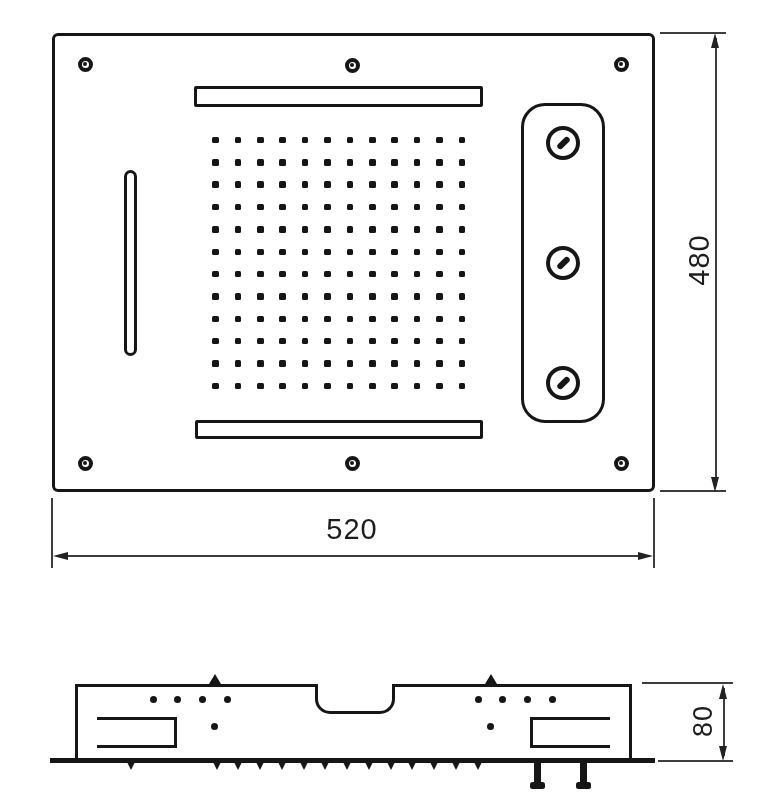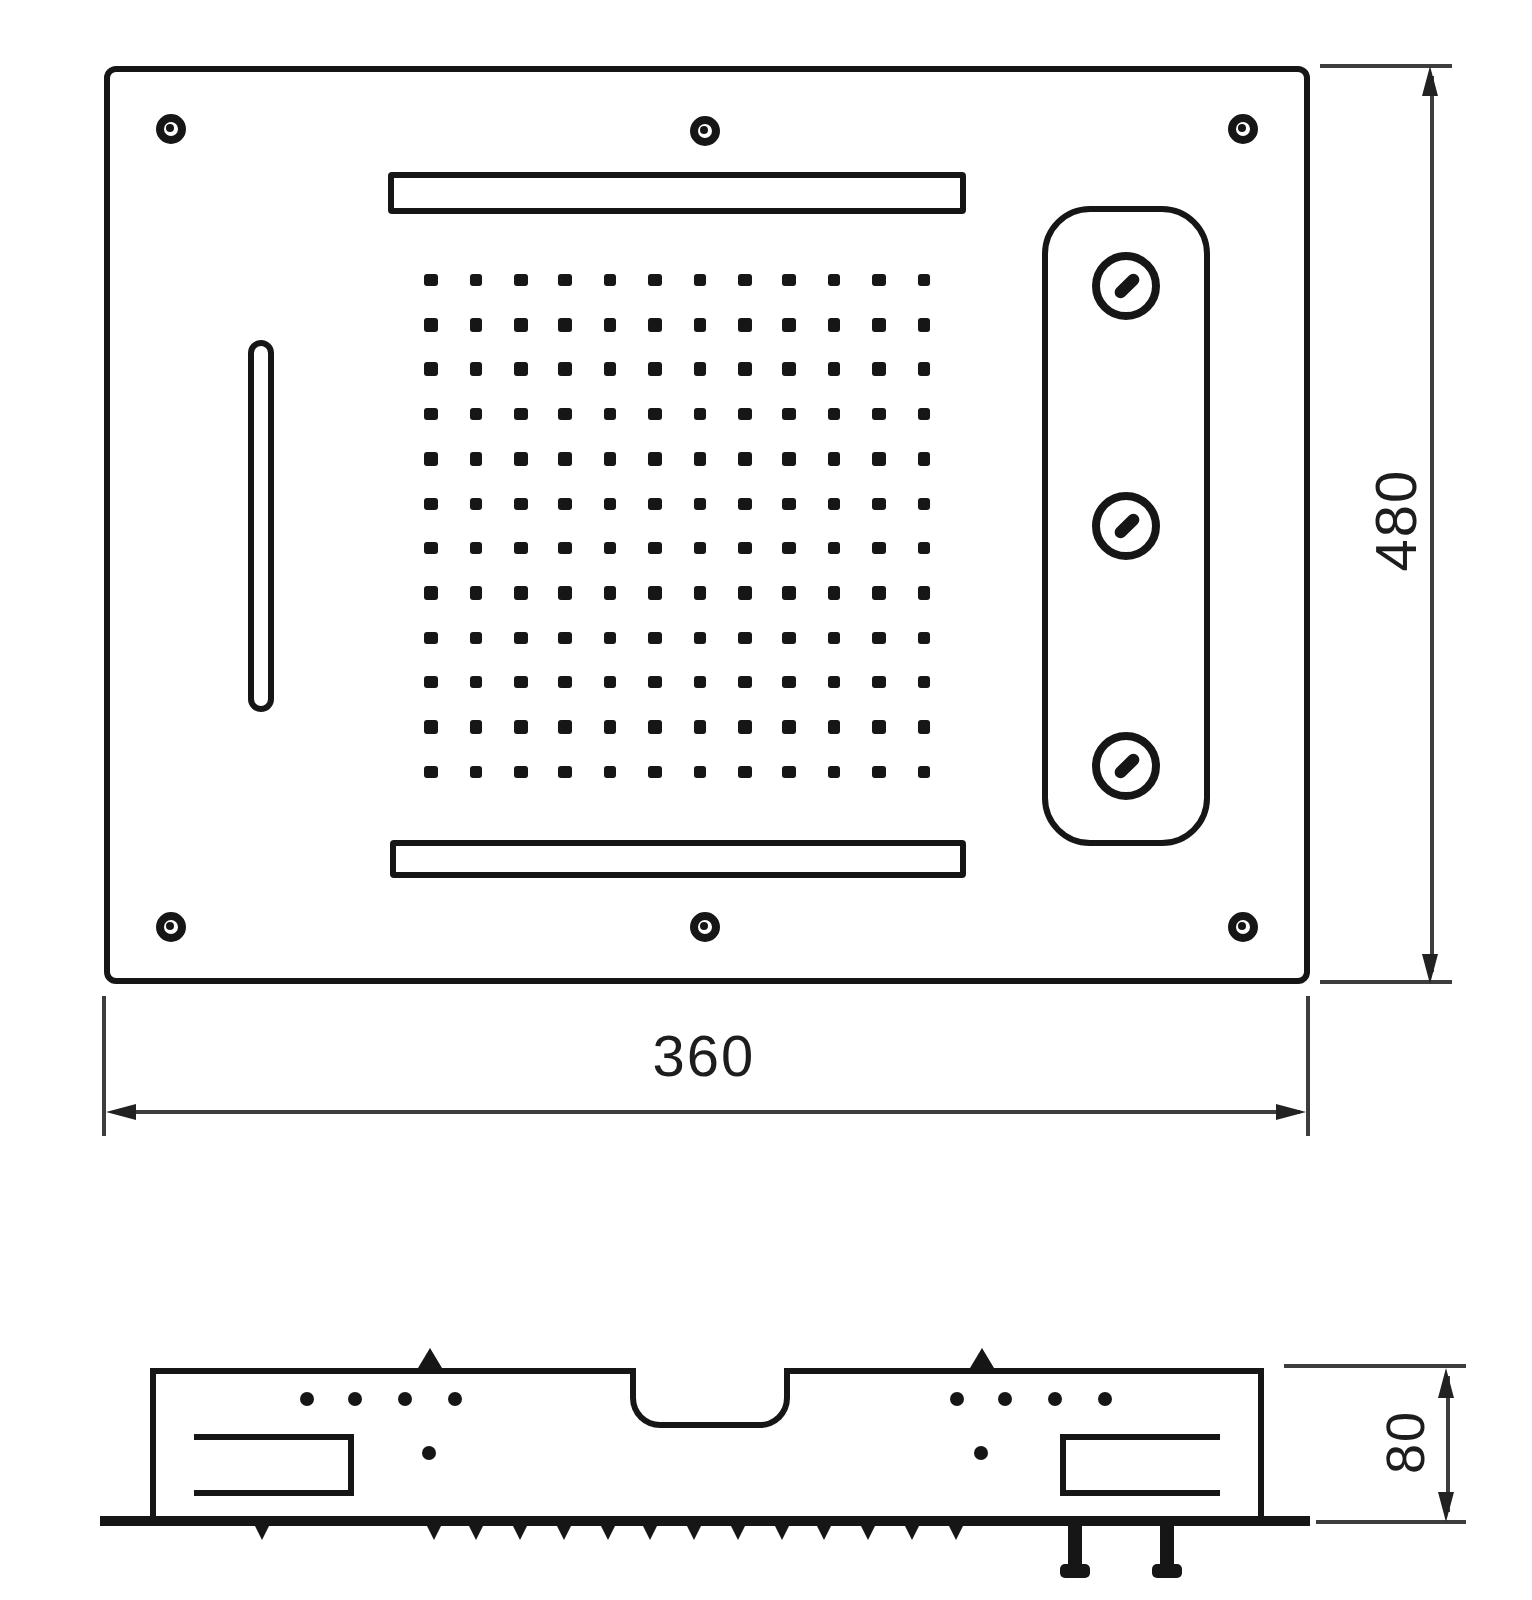--- a/index.html
+++ b/index.html
@@ -246,21 +246,21 @@
   <div class="abs dimv" style="left:715px;top:38px;height:448px;"></div>
   <div class="abs arr up" style="left:711px;top:33px;"></div>
   <div class="abs arr down" style="left:711px;top:477px;"></div>
   <div class="abs dimlabel rot" style="left:659px;top:240px;width:80px;height:40px;">480</div>
 
   <div class="abs dimv" style="left:51px;top:498px;height:70px;"></div>
   <div class="abs dimv" style="left:653px;top:498px;height:70px;"></div>
   <div class="abs dimh" style="left:57px;top:555px;width:593px;"></div>
   <div class="abs arr left" style="left:53px;top:551.5px;"></div>
   <div class="abs arr right" style="left:638px;top:551.5px;"></div>
-  <div class="abs dimlabel" style="left:302px;top:511px;width:100px;height:36px;">360</div>
+  <div class="abs dimlabel" style="left:302px;top:511px;width:100px;height:36px;">520</div>
 
   <div class="abs outline" style="left:75px;top:684px;width:557px;height:77px;"></div>
 
   <div class="abs notch" style="left:315px;top:684px;width:80px;height:30px;"></div>
 
   <div class="abs solid" style="left:50px;top:758px;width:605px;height:5px;"></div>
 
   <div class="abs bracket-l" style="left:97px;top:717px;width:80px;height:31px;"></div>
   <div class="abs bracket-r" style="left:530px;top:717px;width:80px;height:31px;"></div>
 

